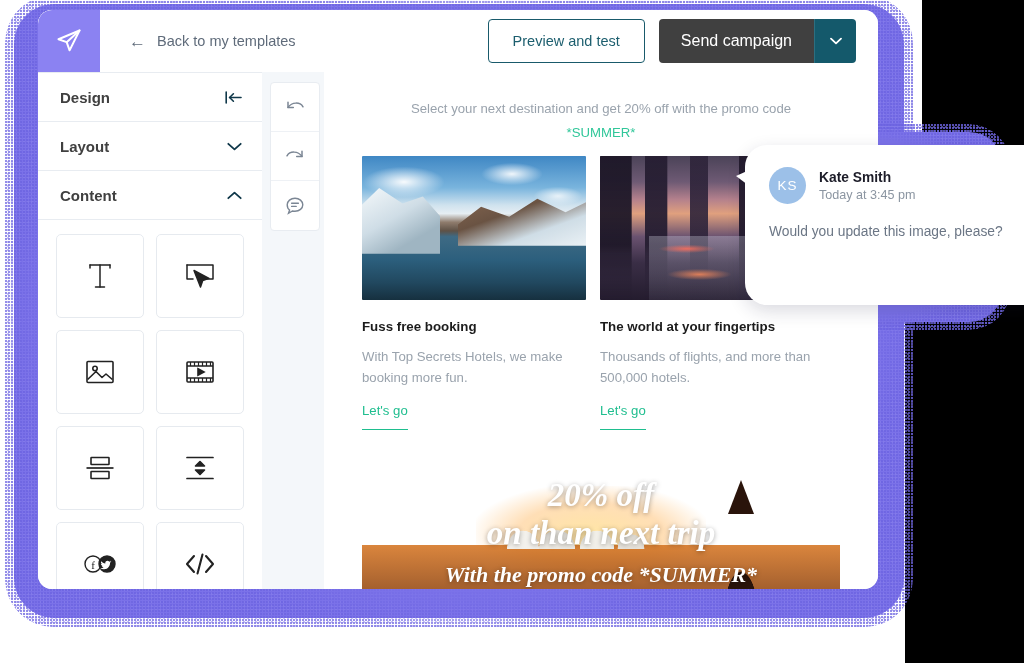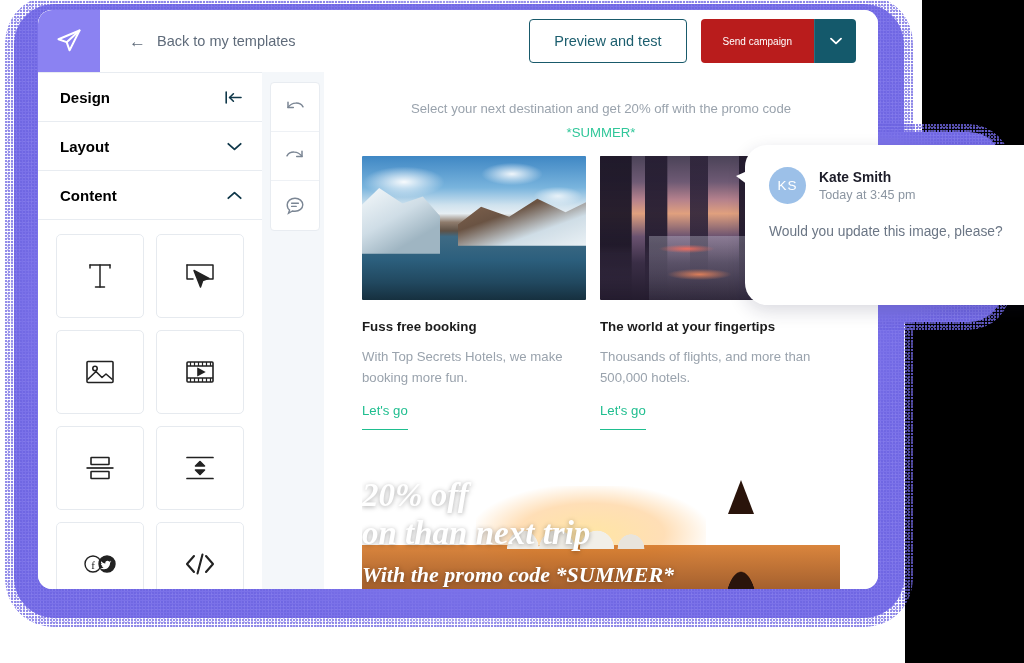--- a/index.html
+++ b/index.html
@@ -85,42 +85,42 @@
   .btn-outline {
     height: 44px; padding: 0 24px; border: 1.5px solid #195a6b;
     background: #fff; color: #1c5e6e; font-size: 14.5px;
     border-radius: 4px; cursor: pointer;
     font-family: "Liberation Sans", sans-serif;
     margin-left: 16px;
   }
   .send-group { display: flex; margin-left: 14px; margin-right: 22px; }
   .btn-primary {
     height: 44px; padding: 0 22px; border: none;
-    background: #b91c1c; color: #fff; font-size: 10px;
+    background: #404040; color: #fff; font-size: 16px;
     border-radius: 4px 0 0 4px; cursor: pointer;
     font-family: "Liberation Sans", sans-serif;
   }
   .btn-caret {
     width: 42px; height: 44px; border: none; background: #14596b;
     border-left: 1px solid #2c6f80; border-radius: 0 4px 4px 0;
     color: #fff; cursor: pointer; display: flex;
     align-items: center; justify-content: center;
   }
 
   
   .side {
     position: absolute; left: 0; top: 62px; width: 224px; height: 517px;
     background: #ffffff; border-top: 1px solid #e8ecf1;
   }
   .side-row {
     height: 49px; display: flex; align-items: center;
     padding: 0 20px 0 22px; border-bottom: 1px solid #e8ecf1;
     cursor: pointer;
   }
-  .side-row .lbl { color: #000000; font-size: 15px; font-weight: bold; flex: 1 1 auto; }
+  .side-row .lbl { color: #404040; font-size: 15px; font-weight: bold; flex: 1 1 auto; }
   .side-row .ic { color: #10384a; display: flex; align-items: center; }
 
   .blocks {
     padding: 14px 18px; display: grid;
     grid-template-columns: 1fr 1fr; gap: 12px;
   }
   .block {
     height: 84px; border: 1px solid #e6eaef; border-radius: 5px;
     background: #fff; display: flex; align-items: center;
     justify-content: center; cursor: pointer;
@@ -242,21 +242,21 @@
     position:absolute; right: 16%; bottom: 0; width: 46px; height: 130px;
     background: radial-gradient(ellipse 24px 66px at 50% 100%, #2a140b 72%, rgba(0,0,0,0) 74%);
   }
   .hero-finial::before{
     content:""; position:absolute; left:50%; top:-10px; transform:translateX(-50%);
     width:0; height:0; border-left:13px solid transparent; border-right:13px solid transparent;
     border-bottom:34px solid #2a140b;
   }
   .hero-txt {
     position: absolute; left: 0; top: 0; width: 100%; height: 100%;
-    display: flex; flex-direction: column; 
+    display: flex; flex-direction: column; align-items: center;
     justify-content: flex-start; padding-top: 20px;
     font-family: "Liberation Serif", serif; color: #fff;
     text-shadow: 0 1px 5px rgba(0,0,0,.35);
   }
   .hero-l1 { font-size: 33px; font-weight: bold; font-style: italic; line-height: 1.1; }
   .hero-l2 { font-size: 33px; font-weight: bold; font-style: italic; line-height: 1.25; }
   .hero-l3 { font-size: 22px; font-weight: bold; font-style: italic; margin-top: 8px; }
 
   
   .comment {

